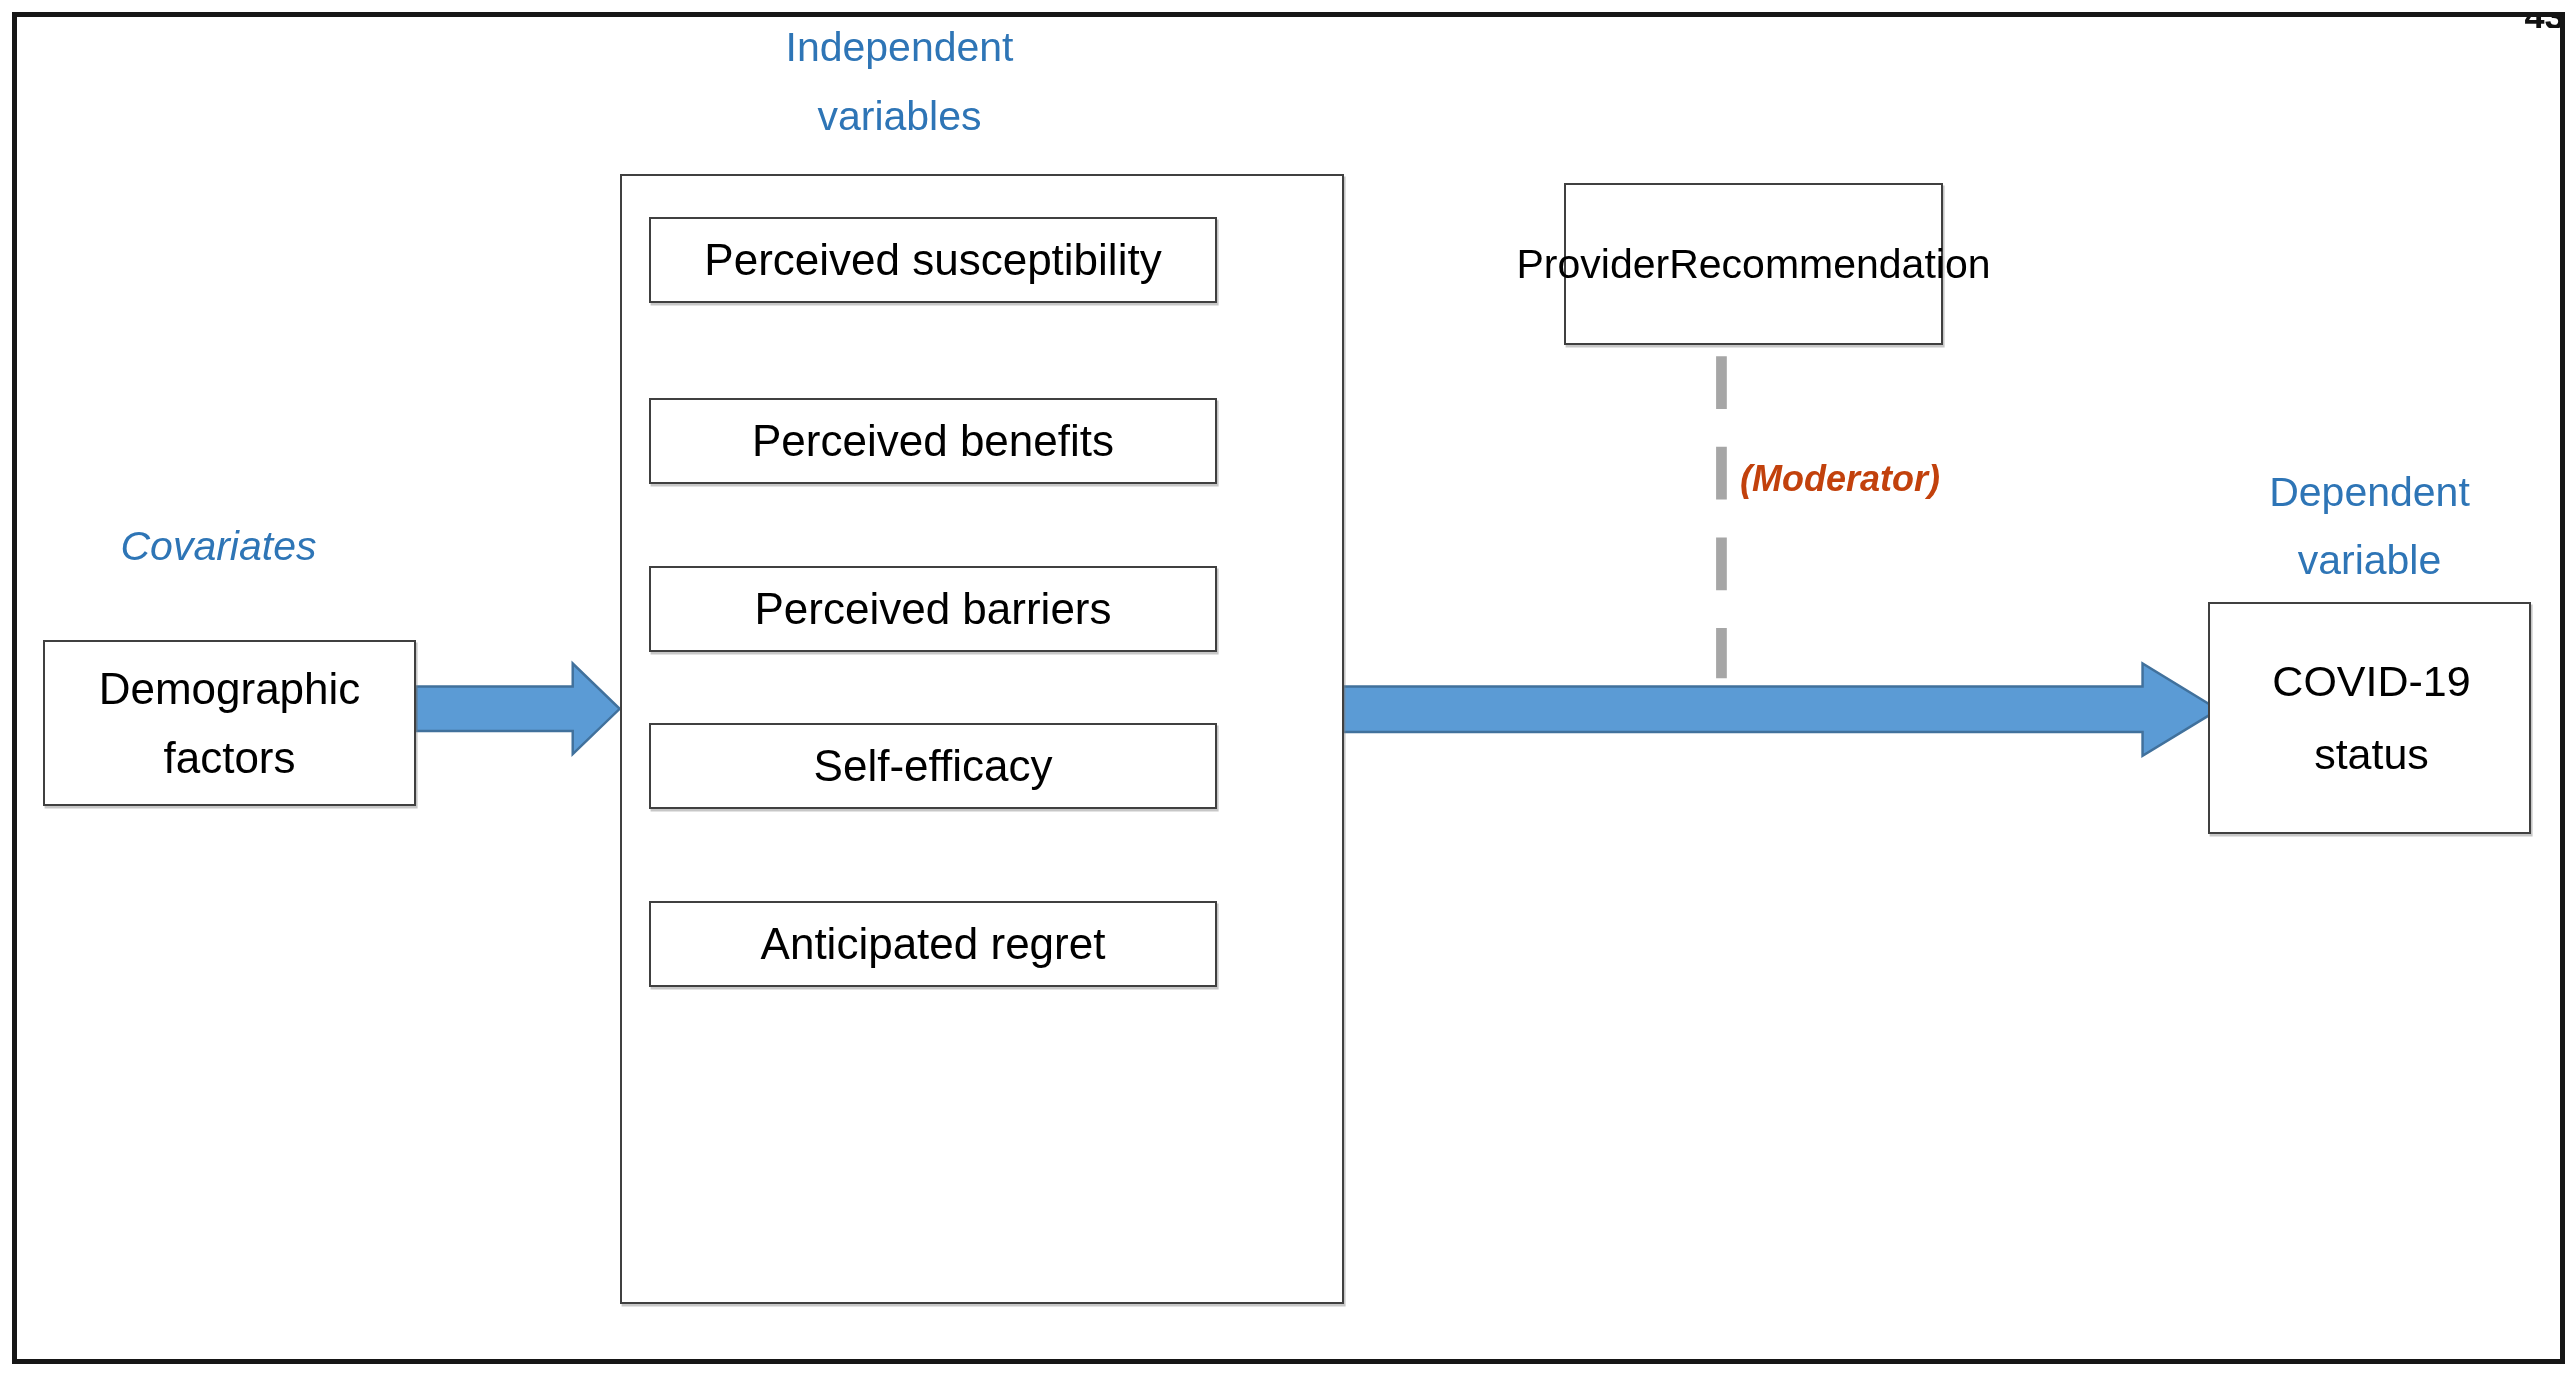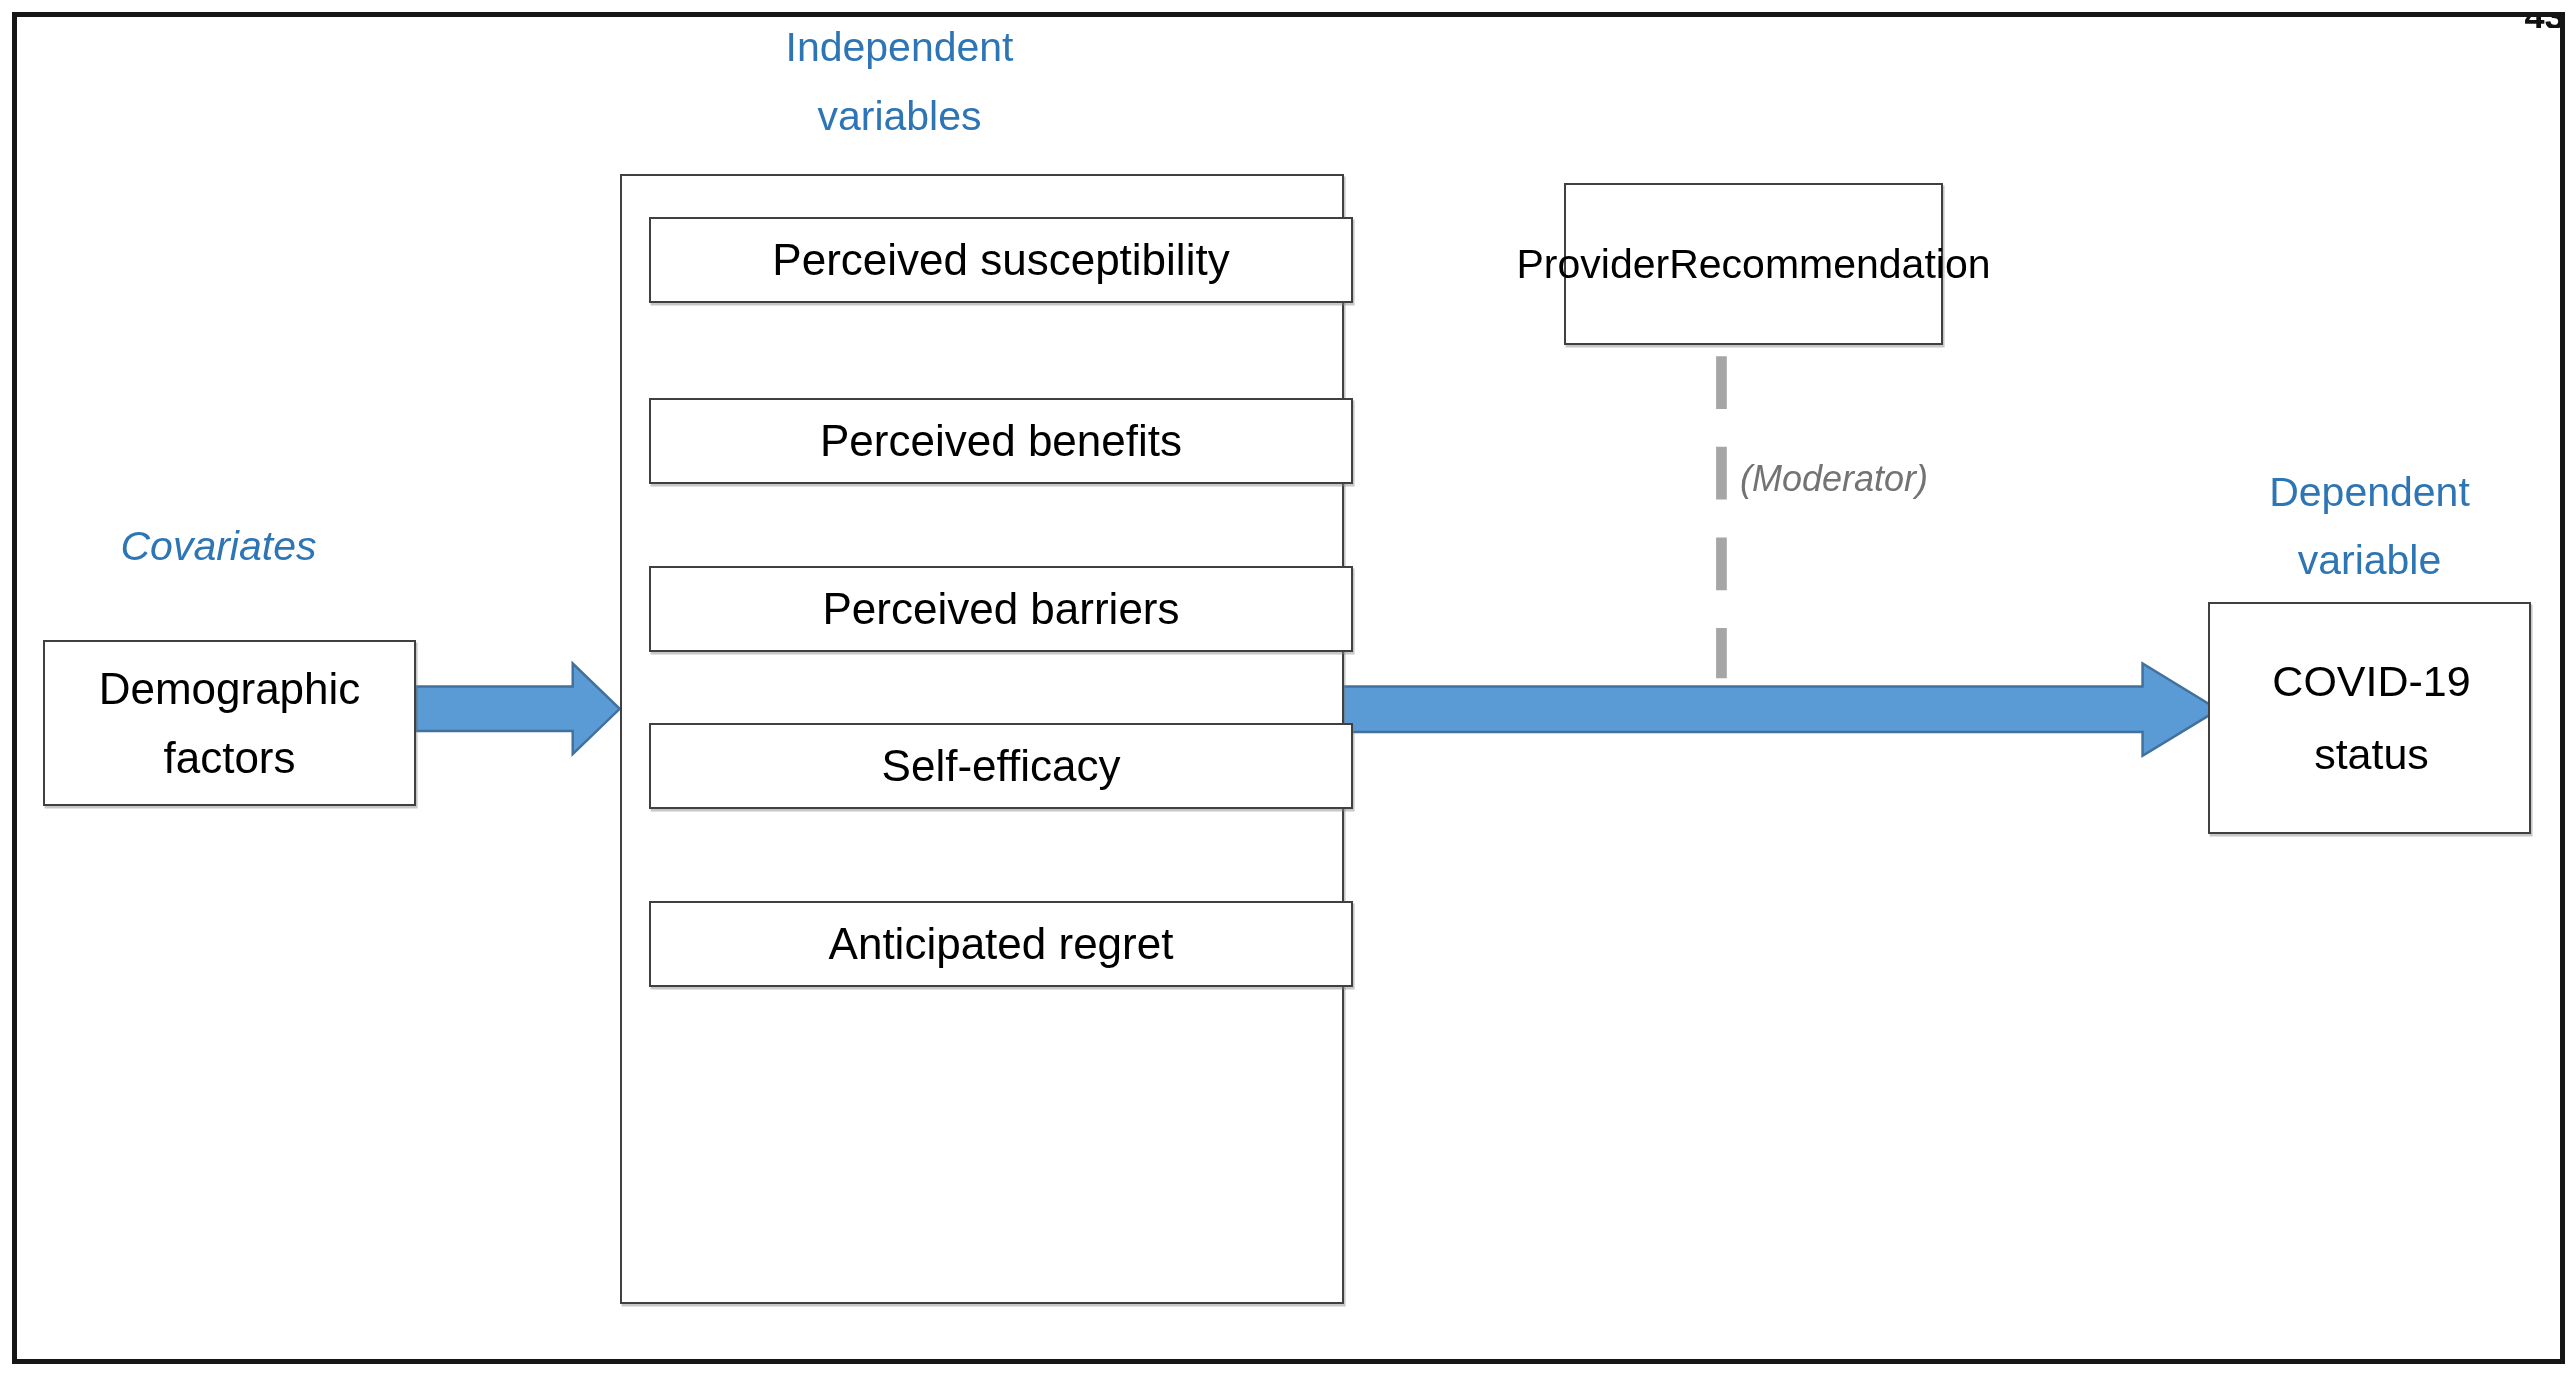--- a/index.html
+++ b/index.html
@@ -47,21 +47,21 @@
     box-shadow: 1.6px 2.5px 0 rgba(130,130,130,0.45);
     z-index: 3;
   }
   .container-box {
     left: 620px; top: 174px;
     width: 724px; height: 1130px;
     z-index: 2;
   }
   .item {
     left: 649px;
-    width: 704px; height: 86px;
+    width: 568px; height: 86px;
     display: flex; align-items: center; justify-content: center;
     font-size: 44px;
     white-space: nowrap;
   }
   .demographic-box {
     left: 43px; top: 640px;
     width: 373px; height: 166px;
     display: flex; flex-direction: column;
     align-items: center; justify-content: center;
     font-size: 44px; line-height: 69px;
@@ -92,22 +92,22 @@
   }
   .ind-label { left: 710px; top: 13px;  width: 379px; line-height: 69px; }
   .cov-label { left: 29px;  top: 522px; width: 379px; line-height: 49px; font-style: italic; }
   .dep-label { left: 2180px; top: 458px; width: 379px; line-height: 68px; }
 
   .moderator-label {
     position: absolute;
     left: 1740px; top: 458px;
     font-size: 36px;
     font-style: italic;
-    font-weight: 400;
-    color: #737373;
+    font-weight: 700;
+    color: #c2410c;
     z-index: 2;
   }
   .line-span { display: block; text-align: center; }
 </style>
 </head>
 <body>
 
 <div class="canvas">
 
   <svg class="connectors" width="2576" height="1374" viewBox="0 0 3126 1667">

